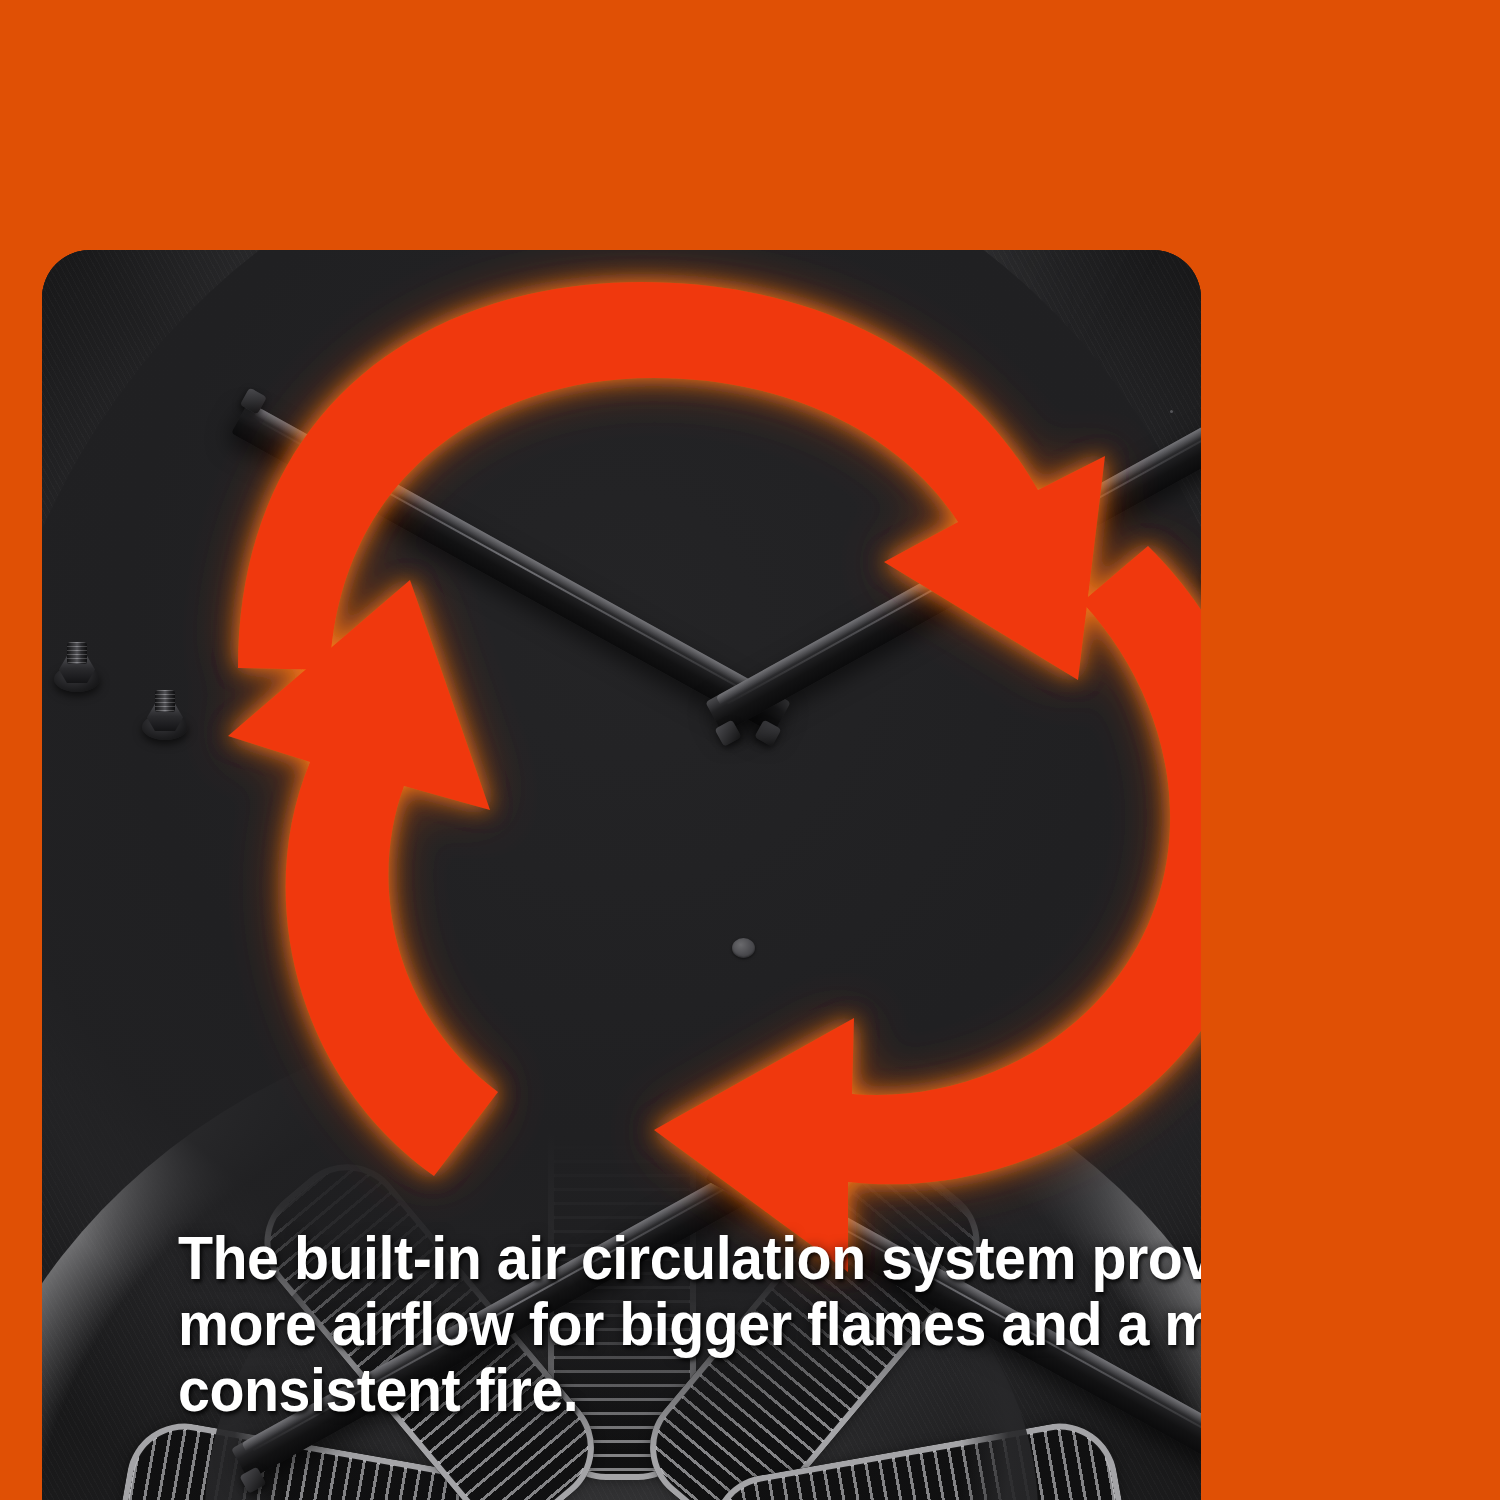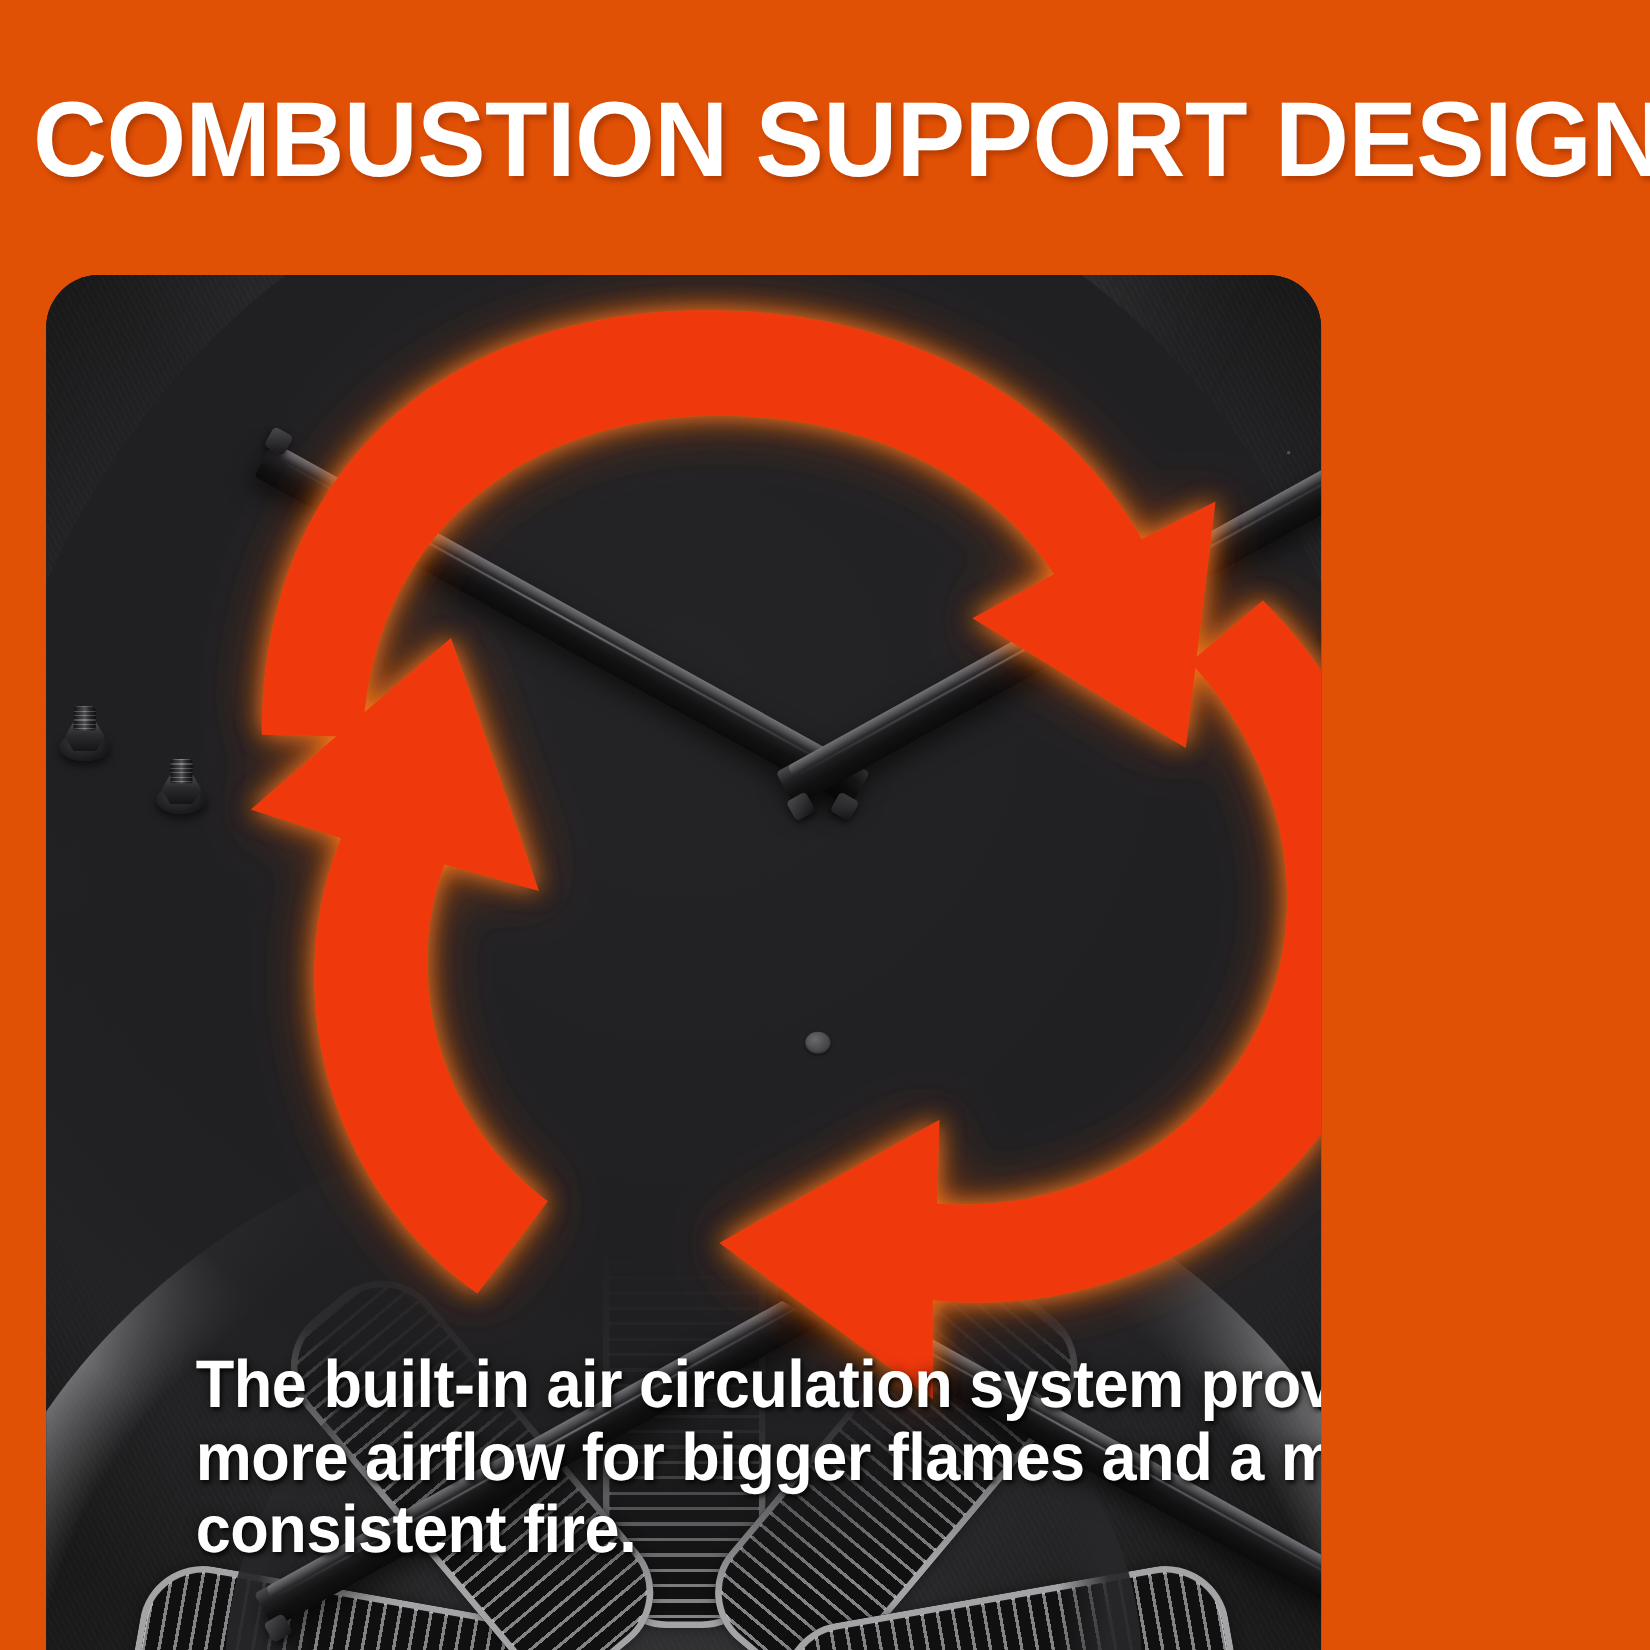--- a/index.html
+++ b/index.html
@@ -403,17 +403,14 @@
           L 362,536
           C 324,640 356,768 456,842
           Z"></path>
       </g>
     </svg>
 
     <div class="caption">The built-in air circulation system provides more airflow for bigger flames and a more consistent fire.</div>
 
   </div>
 
-  <div class="banner">
-    <div class="banner-title">COMBUSTION SUPPORT DESIGN</div>
-  </div>
 
 </div>
 
 </body></html>

